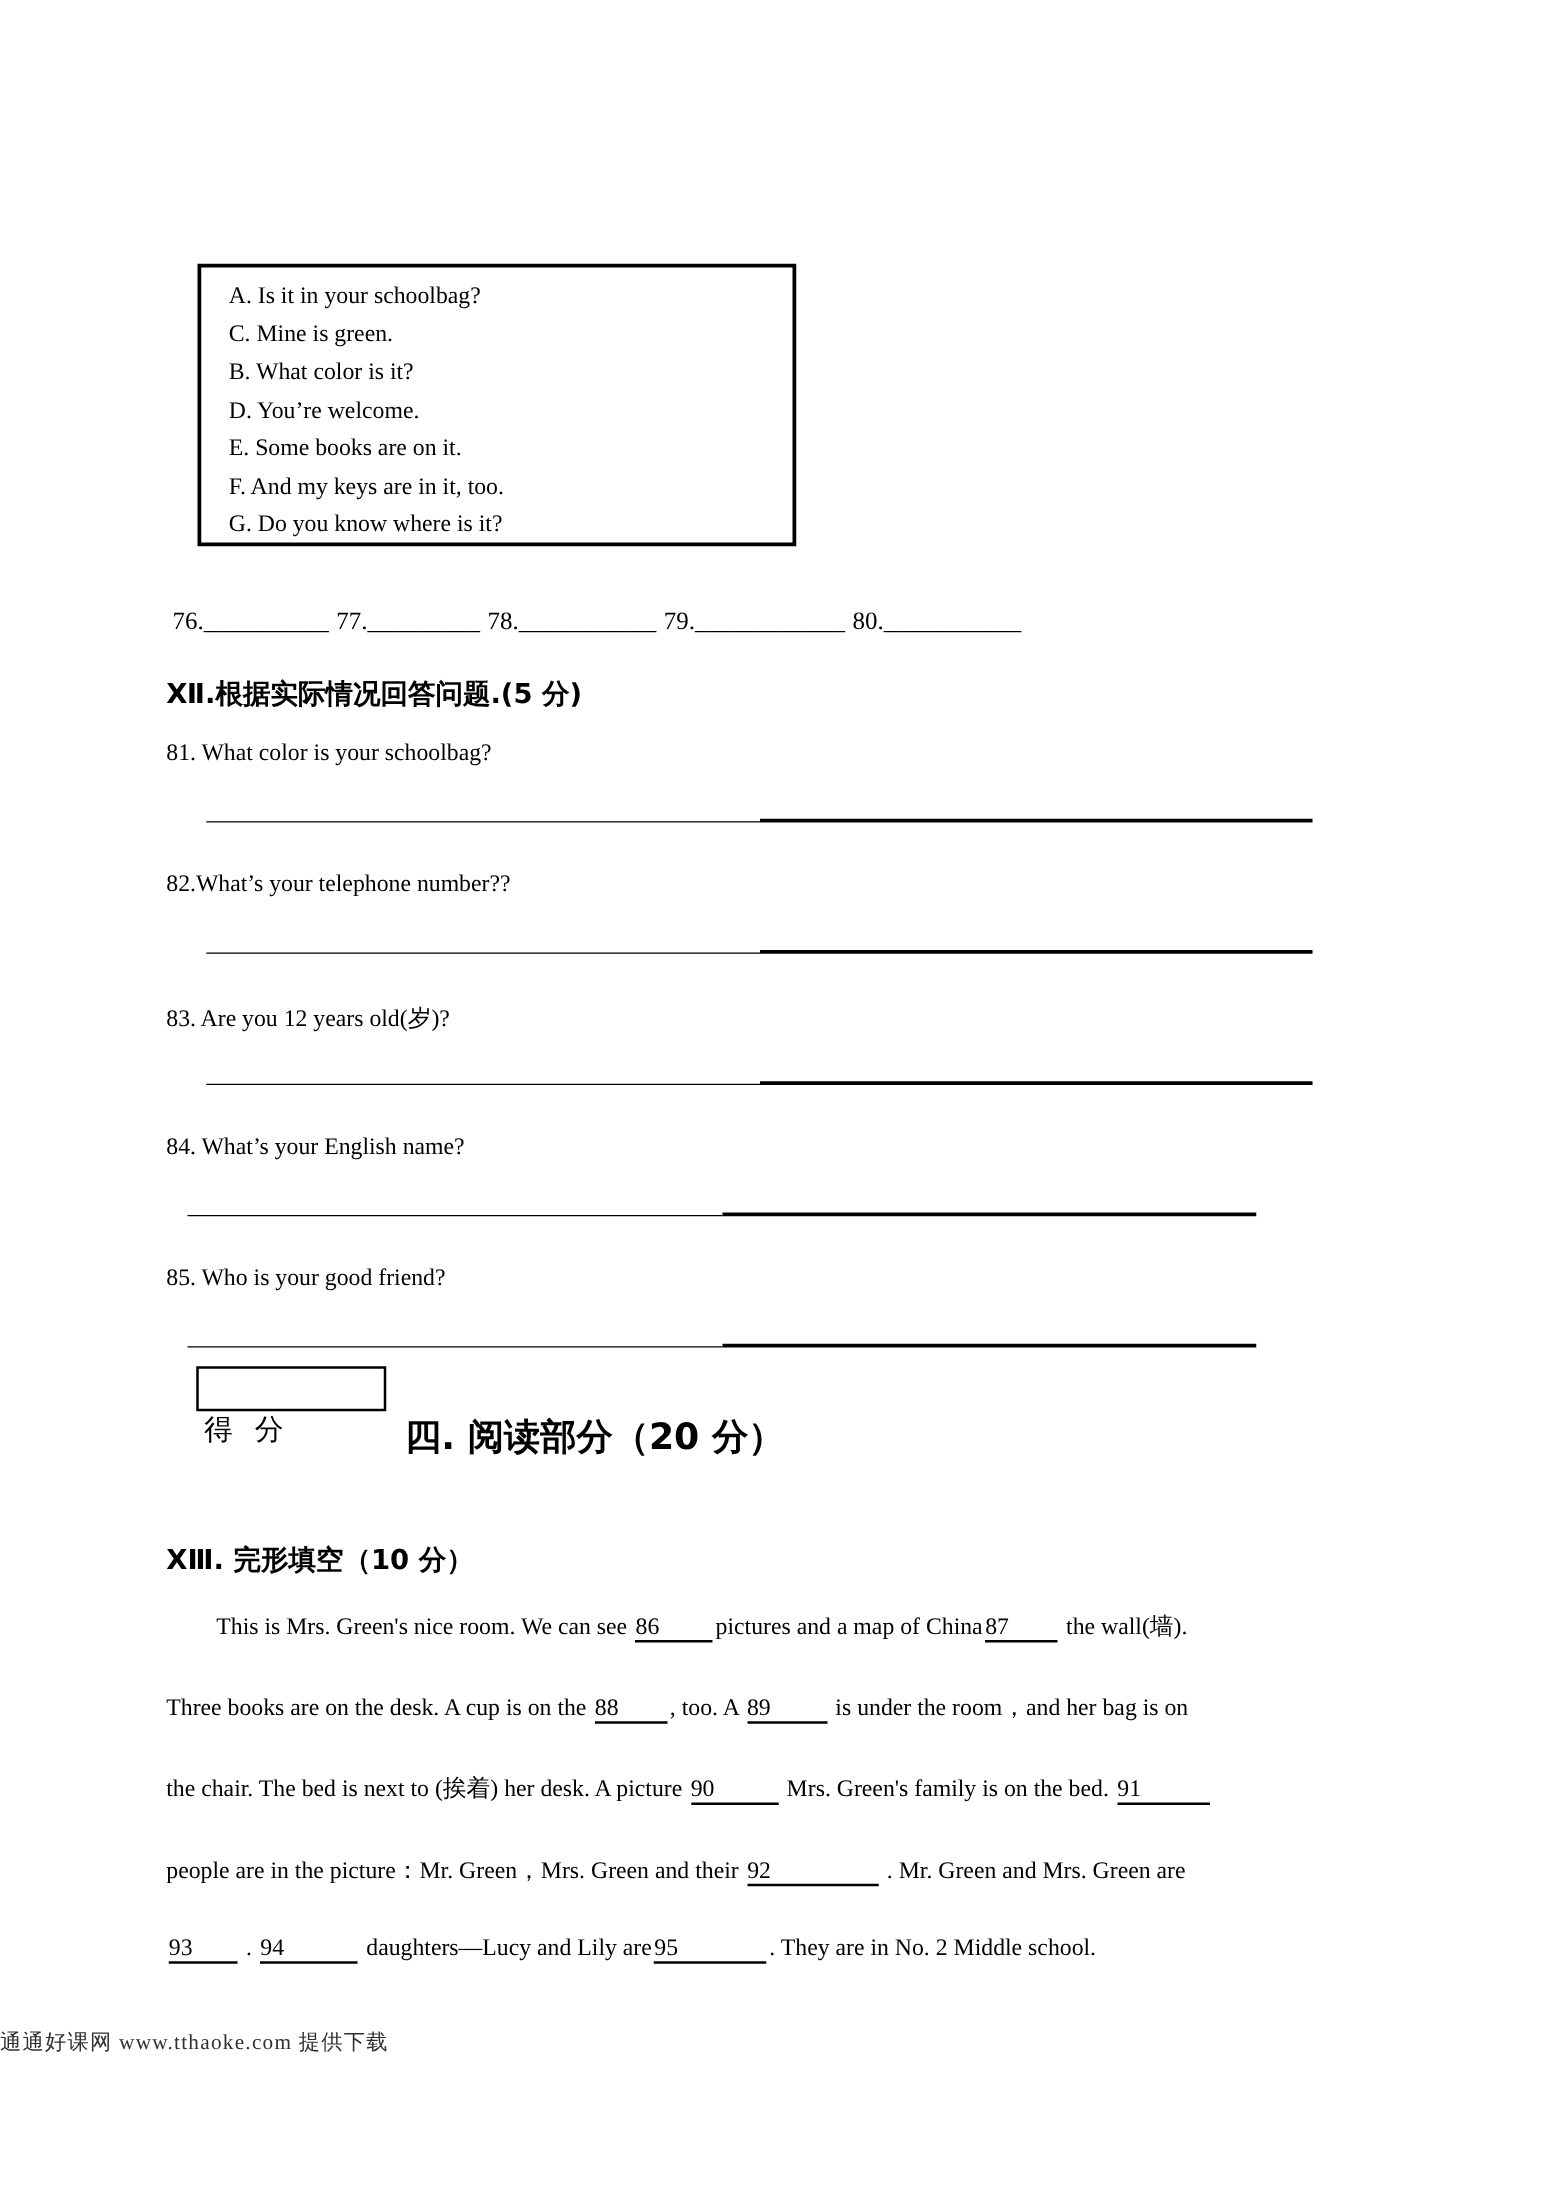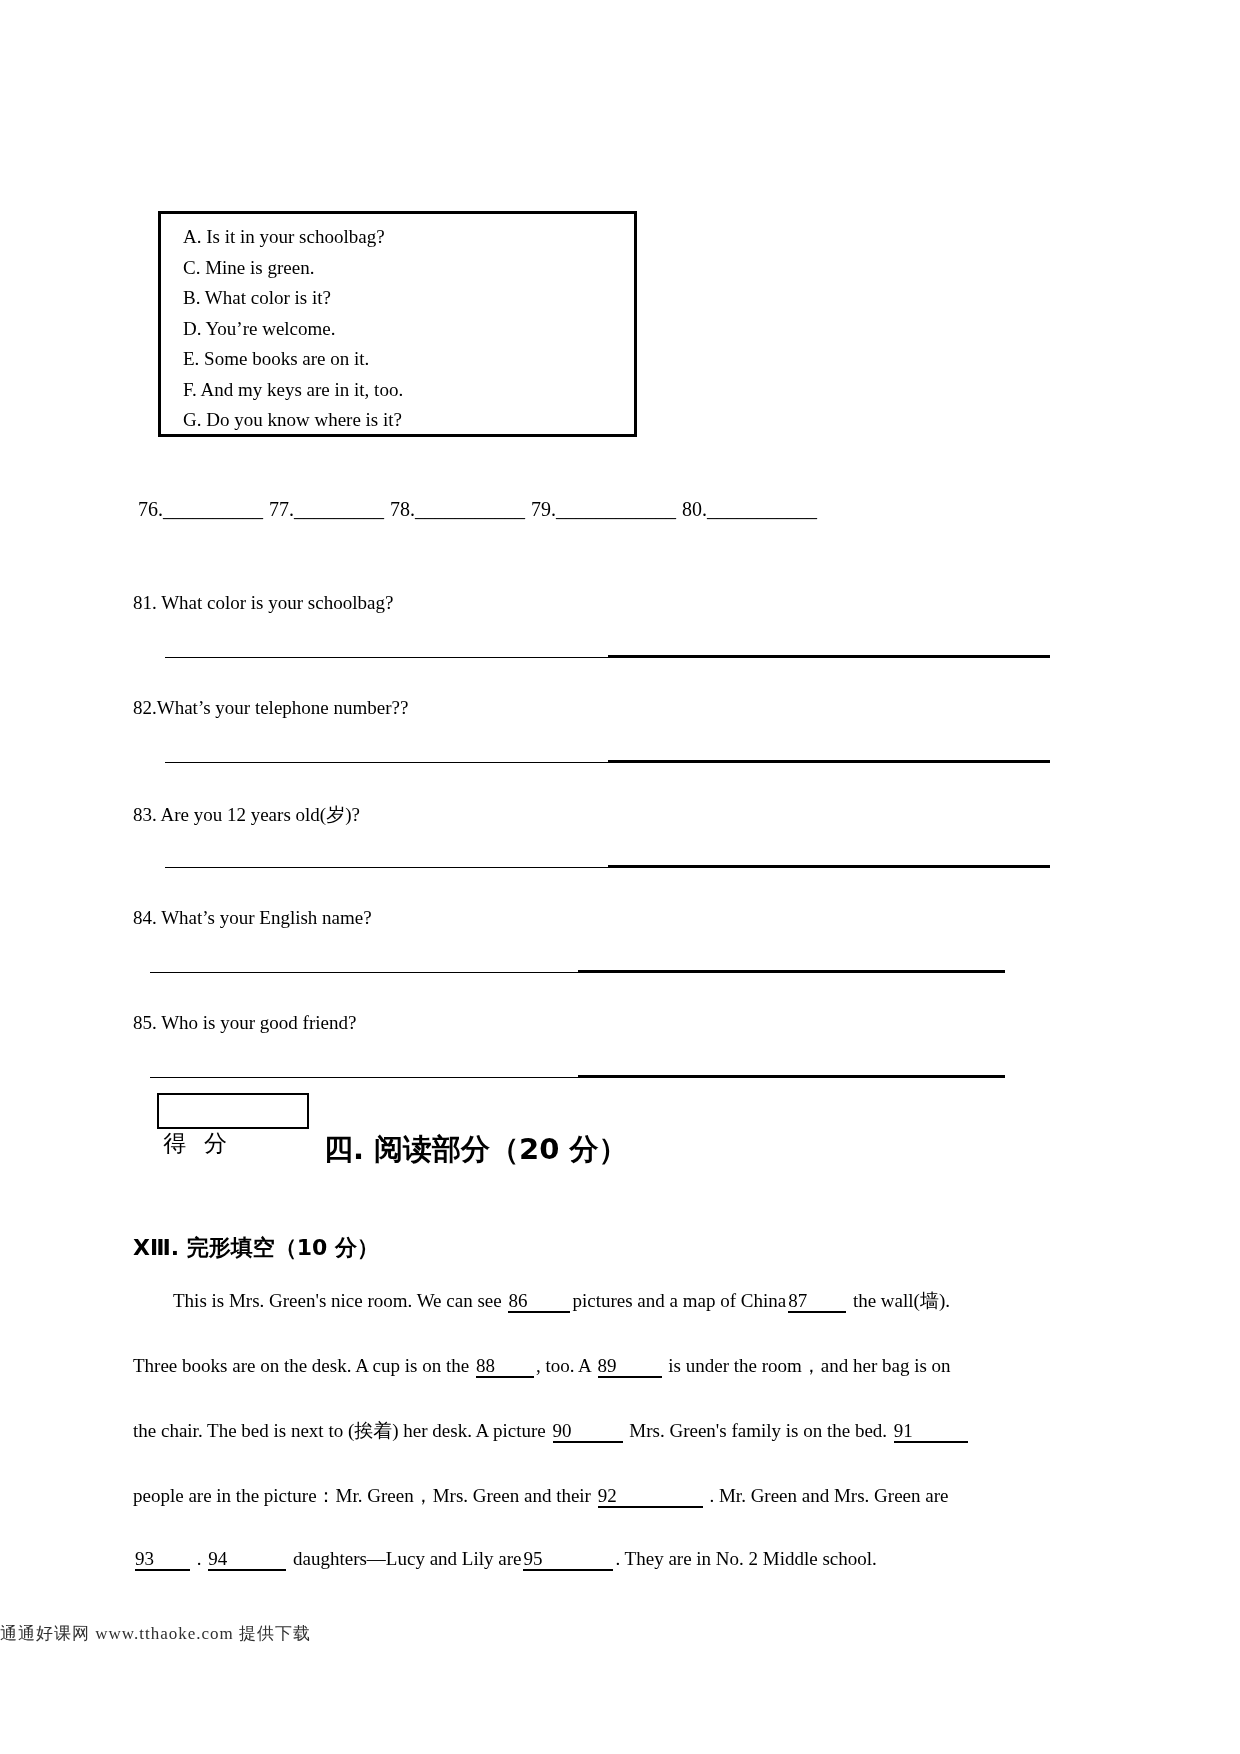--- a/index.html
+++ b/index.html
@@ -18,21 +18,21 @@
     width:451px; height:212px;
     border:3px solid #000;
     padding:8px 0 0 22px;
     font-size:19px; line-height:30.5px;
   }
   .opt { white-space:nowrap; }
 
   
   .blanks-row {
     position:absolute; left:138px; top:486px;
-    font-size:20px; white-space:nowrap;margin-top:12px;
+    font-size:20px; white-space:nowrap;
   }
   .blank-item { margin-right:6px; }
 
   
   .sec-title {
     position:absolute;
     font-family:"DejaVu Sans","Liberation Sans",sans-serif;
     font-weight:bold; font-size:22px; white-space:nowrap;
   }
   .sec12-title { left:133px; top:540px; }
@@ -105,20 +105,21 @@
         <div class="opt">B. What color is it?</div>
         <div class="opt">D. You’re welcome.</div>
         <div class="opt">E. Some books are on it.</div>
         <div class="opt">F. And my keys are in it, too.</div>
         <div class="opt">G. Do you know where is it?</div>
       </div>
   </div>
 
   <div class="blanks-row"><span class="blank-item">76.__________</span><span class="blank-item">77._________</span><span class="blank-item">78.___________</span><span class="blank-item">79.____________</span><span class="blank-item">80.___________</span></div>
 
+  <div class="sec-title sec12-title">Ⅻ.根据实际情况回答问题.(5 分)</div>
 
   <div class="question-list">
       <div class="q-item">
         <div class="q-text">81. What color is your schoolbag?</div>
         <div class="ans-line">
           <span class="seg-thin"></span>
           <span class="seg-thick"></span>
         </div>
       </div>
       <div class="q-item">

